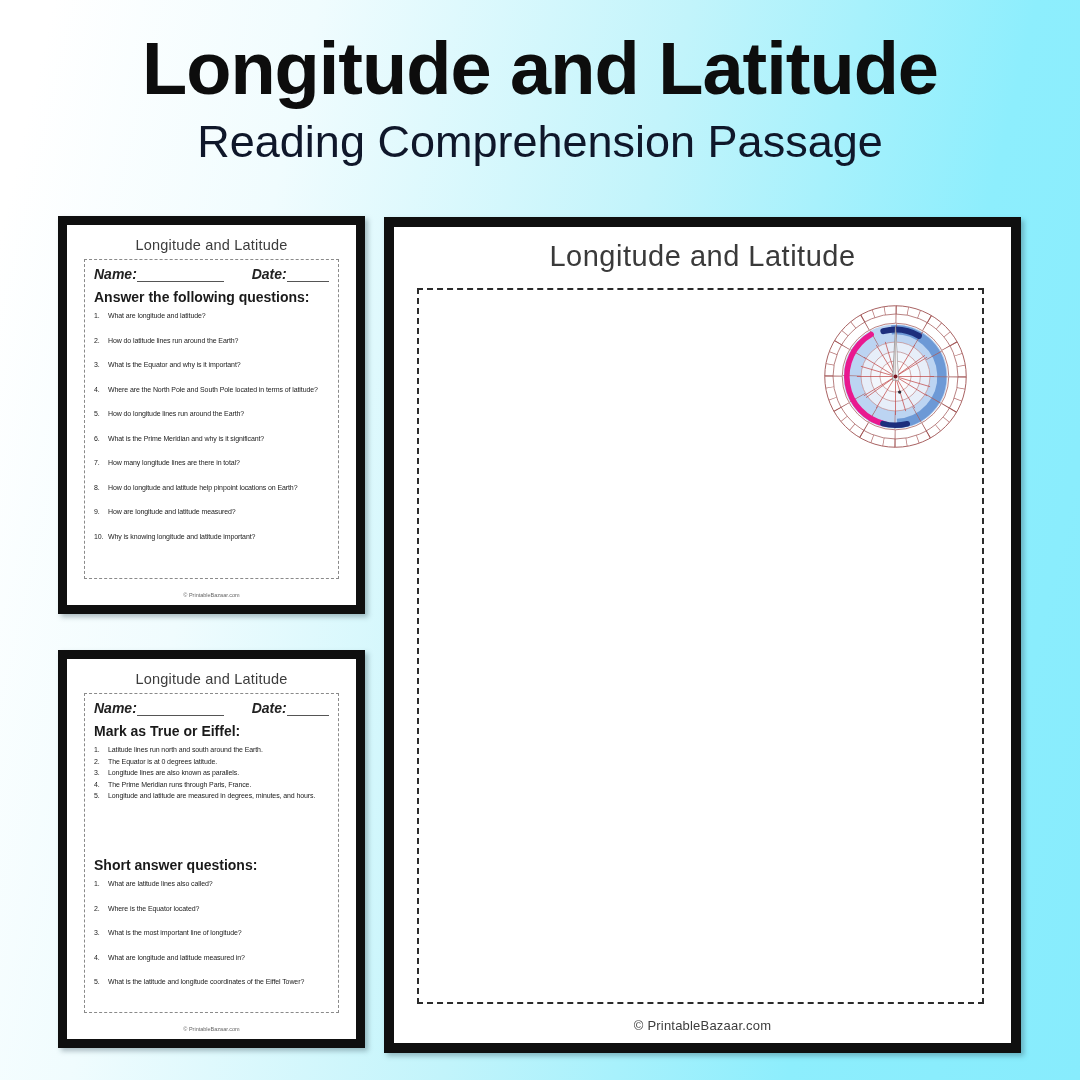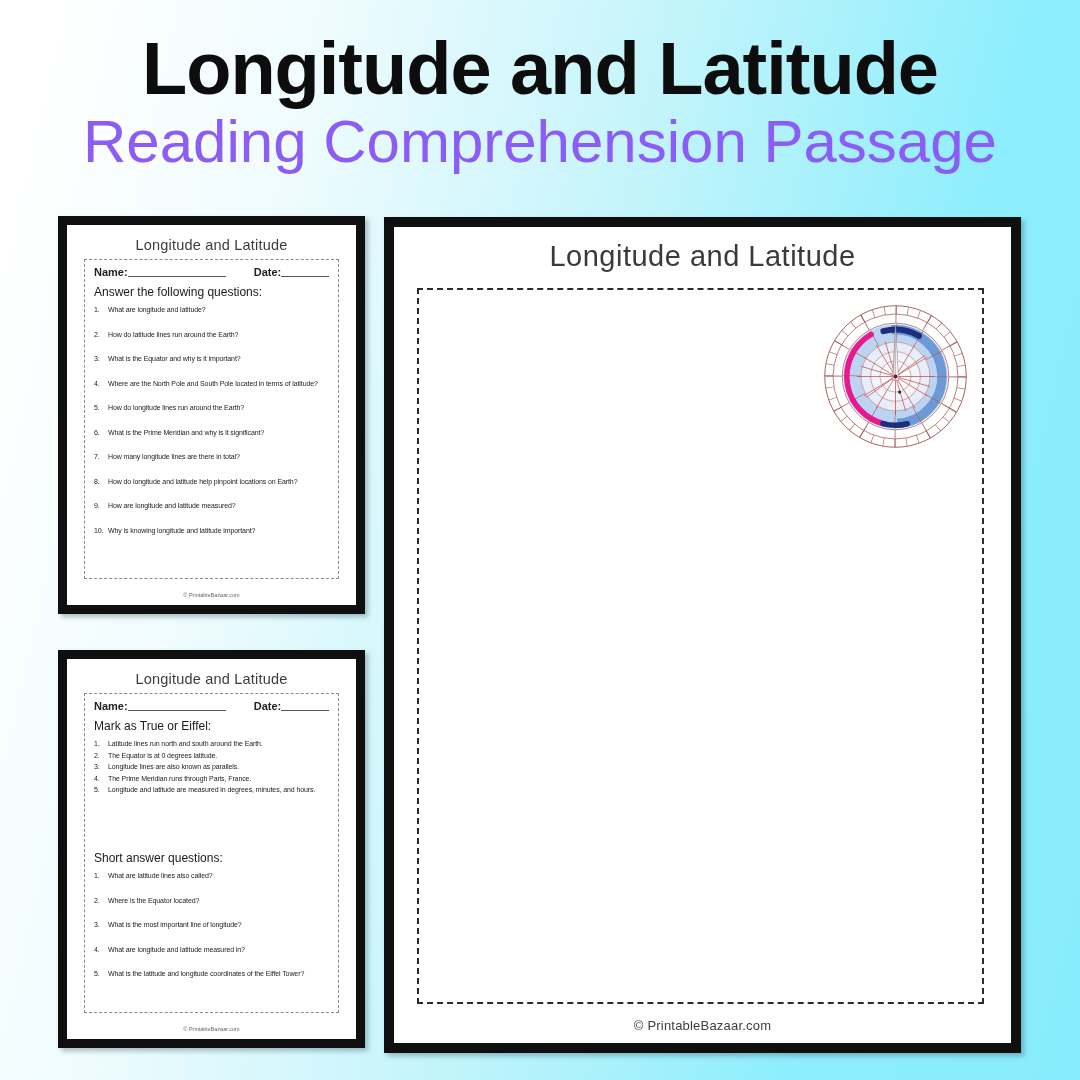--- a/index.html
+++ b/index.html
@@ -13,22 +13,22 @@
     position: relative;
   }
 
   
   .hero { position: absolute; left: 0; top: 26px; width: 1080px; text-align: center; color: #0d0d0d; }
   .hero-title {
     font-size: 74px; font-weight: bold; letter-spacing: -1px;
     line-height: 86px; margin: 0;
   }
   .hero-subtitle {
-    font-size: 60px; font-weight: normal; letter-spacing: 0px;
-    line-height: 52px; margin: 4px 0 0 0; color: #8b5cf6;
+    font-size: 45px; font-weight: normal; letter-spacing: 0px;
+    line-height: 52px; margin: 4px 0 0 0; color: #0f172a;
   }
 
   
   .page {
     position: absolute; background: #ffffff;
     border: 9px solid #0f0f0f; box-sizing: border-box;
     box-shadow: 3px 3px 5px rgba(40,70,80,0.35);
   }
   .page-inner { position: absolute; left: 0; top: 0; right: 0; bottom: 0; }
 
@@ -38,25 +38,25 @@
 
   .ws-title {
     text-align: center; font-size: 14.5px; color: #3c3c3c;
     margin: 12px 0 4px 0; font-weight: normal; letter-spacing: 0.2px;
   }
   .ws-box {
     position: absolute; left: 17px; right: 17px; top: 34px; bottom: 26px;
     border: 1px dashed #8a8a8a; padding: 6px 9px; box-sizing: border-box;
     overflow: hidden;
   }
-  .name-row { display: flex; align-items: center; font-size: 11px; font-weight: bold; color: #222; margin-bottom: 7px; }
+  .name-row { display: flex; align-items: flex-end; font-size: 14px; font-weight: bold; color: #222; margin-bottom: 7px; font-style: italic; }
   .blank { display: inline-block; border-bottom: 1px solid #555; height: 8px; }
   .blank-name { width: 148px; margin-right: 28px; }
   .blank-date { width: 72px; }
-  .ws-heading { font-size: 12px; font-weight: normal; color: #1a1a1a; margin: 4px 0 7px 0; }
+  .ws-heading { font-size: 14px; font-weight: bold; color: #1a1a1a; margin: 4px 0 7px 0; }
   .q-list { margin: 0; padding: 0; list-style: none; font-size: 7px; letter-spacing: -0.1px; color: #222; }
   .q-item { display: flex; }
   .q-item .num { width: 14px; flex: none; }
   .q-item .txt { flex: 1; }
   .spaced .q-item { margin-bottom: 17.5px; }
   .tight .q-item { margin-bottom: 4.5px; }
   .ws-heading.second { margin-top: 58px; }
   .ws-footer {
     position: absolute; bottom: 7px; left: 0; right: 0;
     text-align: center; font-size: 5.5px; color: #666;

